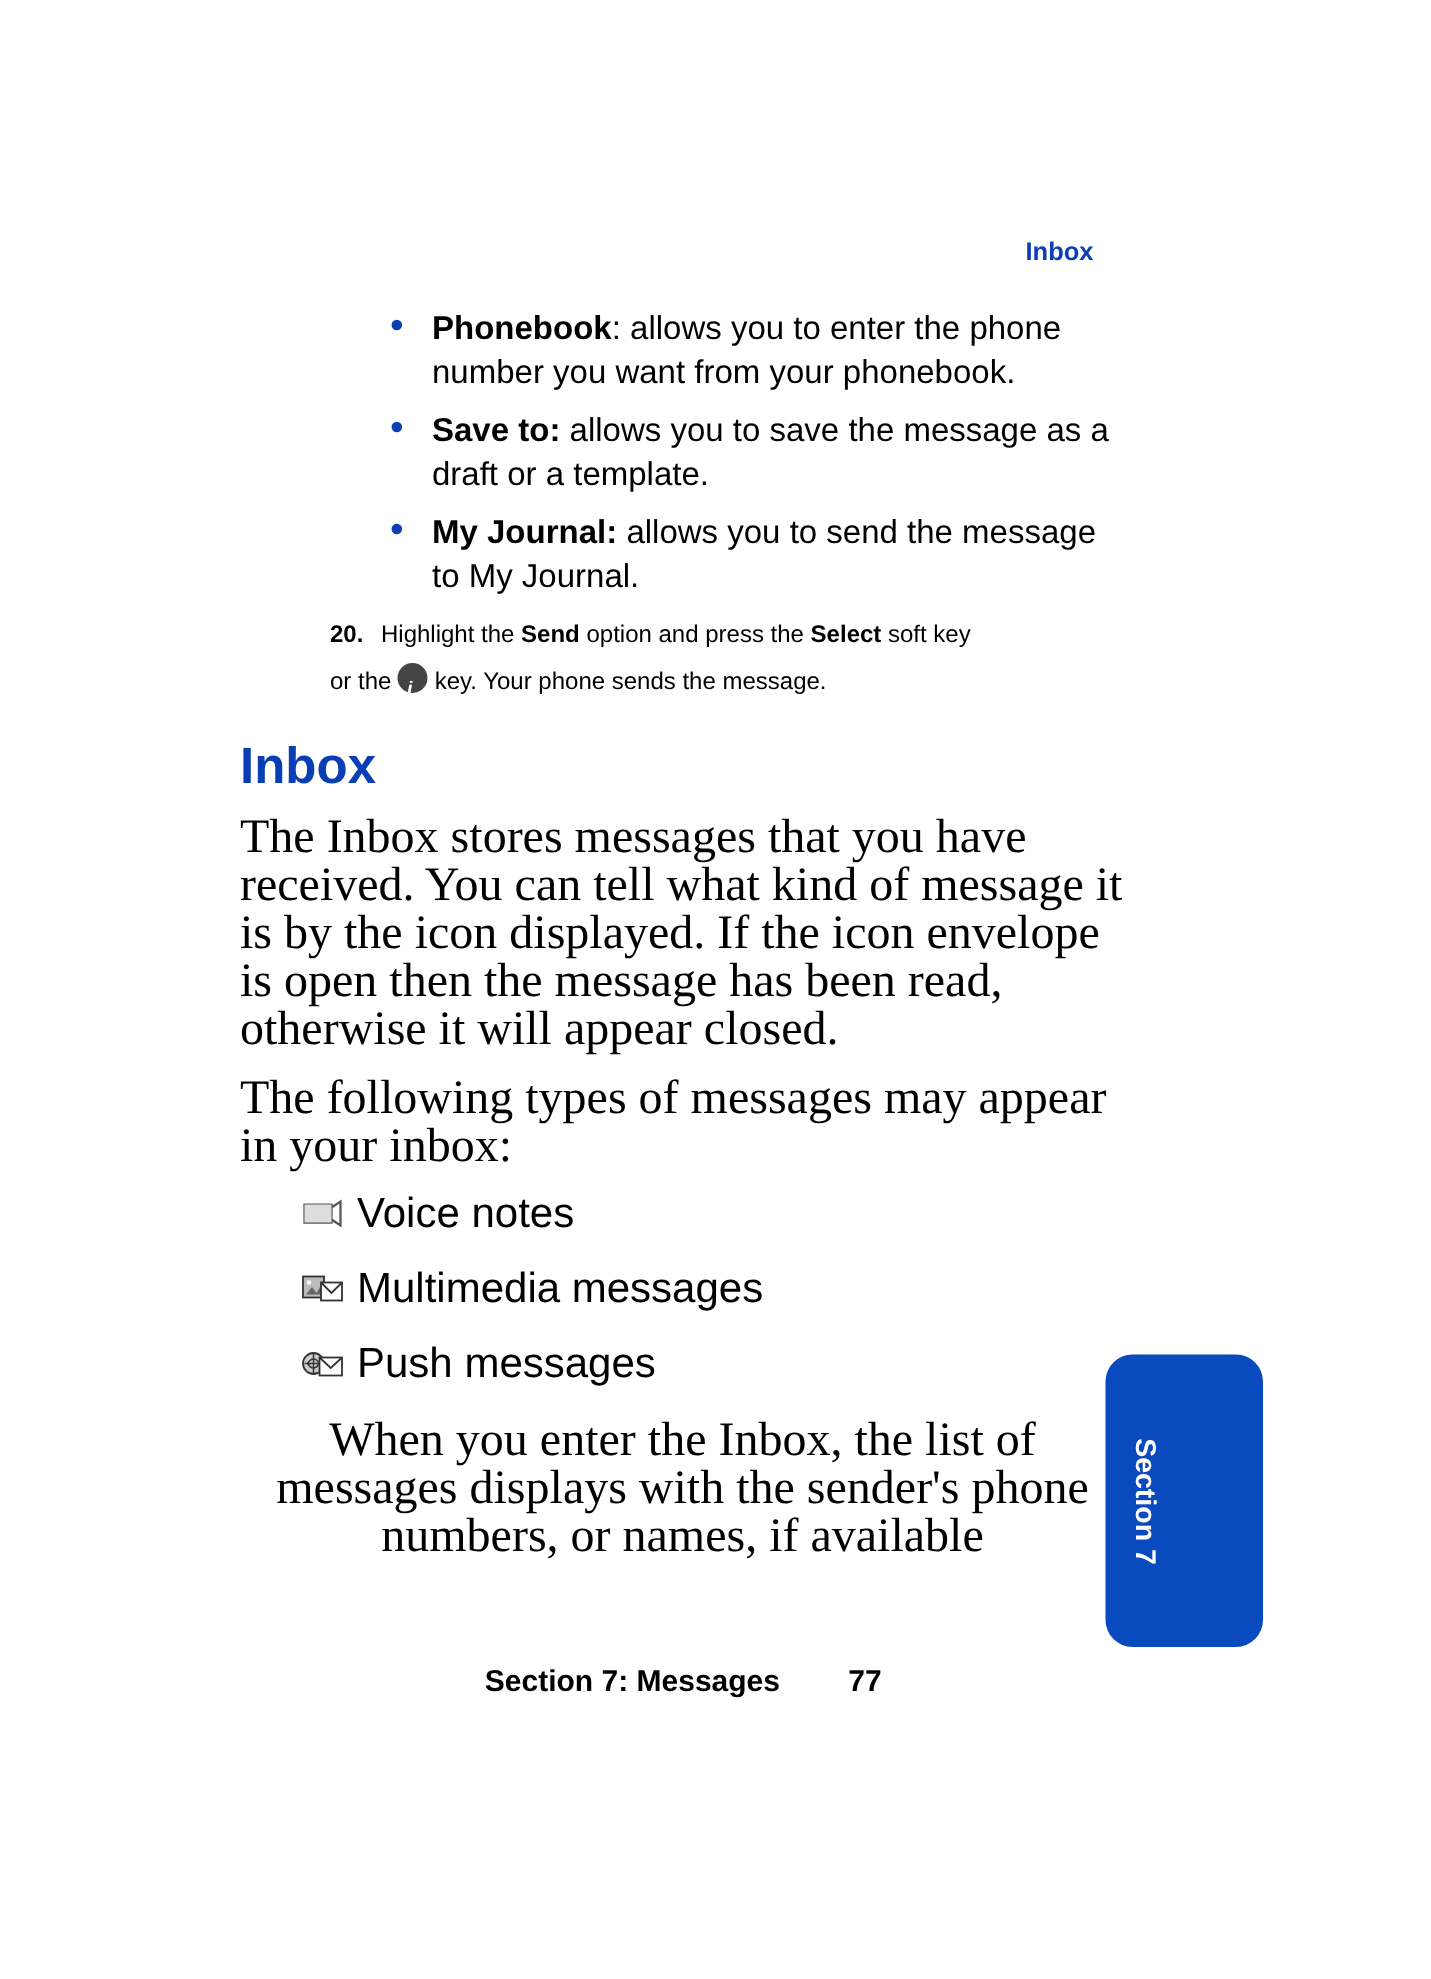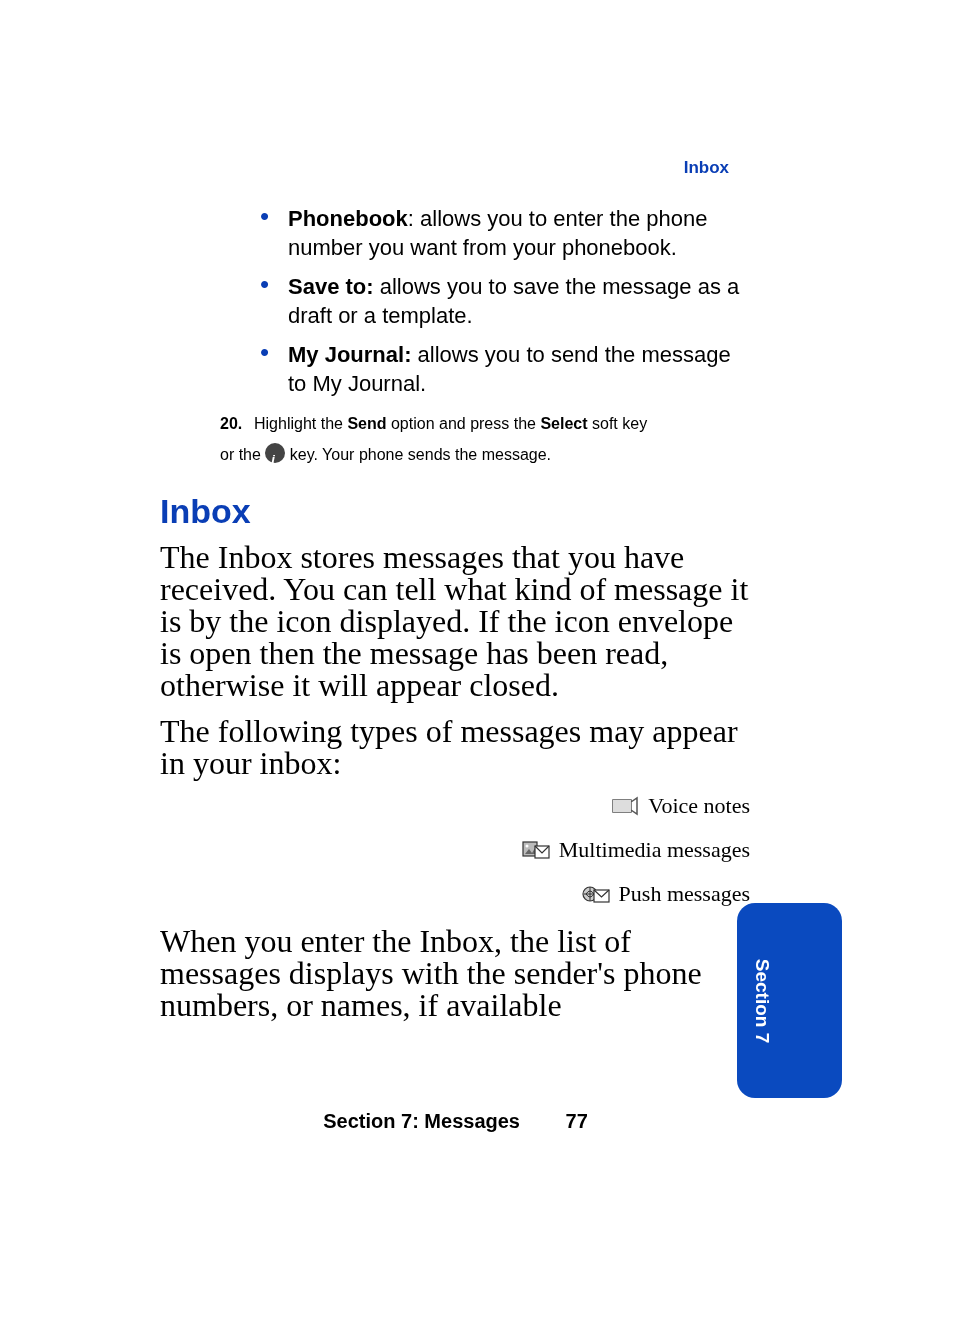--- a/index.html
+++ b/index.html
@@ -108,24 +108,23 @@
     font-size: 32px;
     line-height: 32px;
     margin: 0 0 14px 0;
   }
   .msg-types {
     margin: 6px 0 0 40px;
   }
   .msg-type-row {
     display: flex;
     align-items: center;
-    font-family: Liberation Serif, serif;
-    font-size: 22px;
+    font-family: Liberation Sans, sans-serif;
+    font-size: 28px;
     margin-bottom: 18px;
-    justify-content: flex-end;
   }
   .msg-type-row .icon {
     width: 30px;
     height: 22px;
     display: inline-flex;
     align-items: center;
     justify-content: center;
     margin-right: 8px;
     flex-shrink: 0;
   }
@@ -218,21 +217,21 @@
               <ellipse cx="8" cy="10" rx="7" ry="7" fill="#ccc" stroke="#333" stroke-width="1.2"></ellipse>
               <path d="M4 10 Q8 4 12 10 Q8 16 4 10 M8 3 L8 17 M2 10 L14 10" fill="none" stroke="#333" stroke-width="1"></path>
               <rect x="12" y="6" width="15" height="12" fill="#fff" stroke="#333" stroke-width="1.2"></rect>
               <path d="M12 6 L19.5 13 L27 6" fill="none" stroke="#333" stroke-width="1.2"></path>
             </svg>
       </span>
       <span>Push messages</span>
     </div>
   </div>
 
-  <p class="serif-para" style="margin-top:4px;">When you enter the Inbox, the list of messages displays with the sender's phone numbers, or names, if available</p>
+  <p class="serif-para" style="margin-top:4px;text-align:center;">When you enter the Inbox, the list of messages displays with the sender's phone numbers, or names, if available</p>
 
 </div>
 
 <div class="side-tab">
   <span class="tab-text">Section 7</span>
 </div>
 
 <div class="footer">
   <span class="sec-label">Section 7: Messages</span>
   <span class="page-num">77</span>

